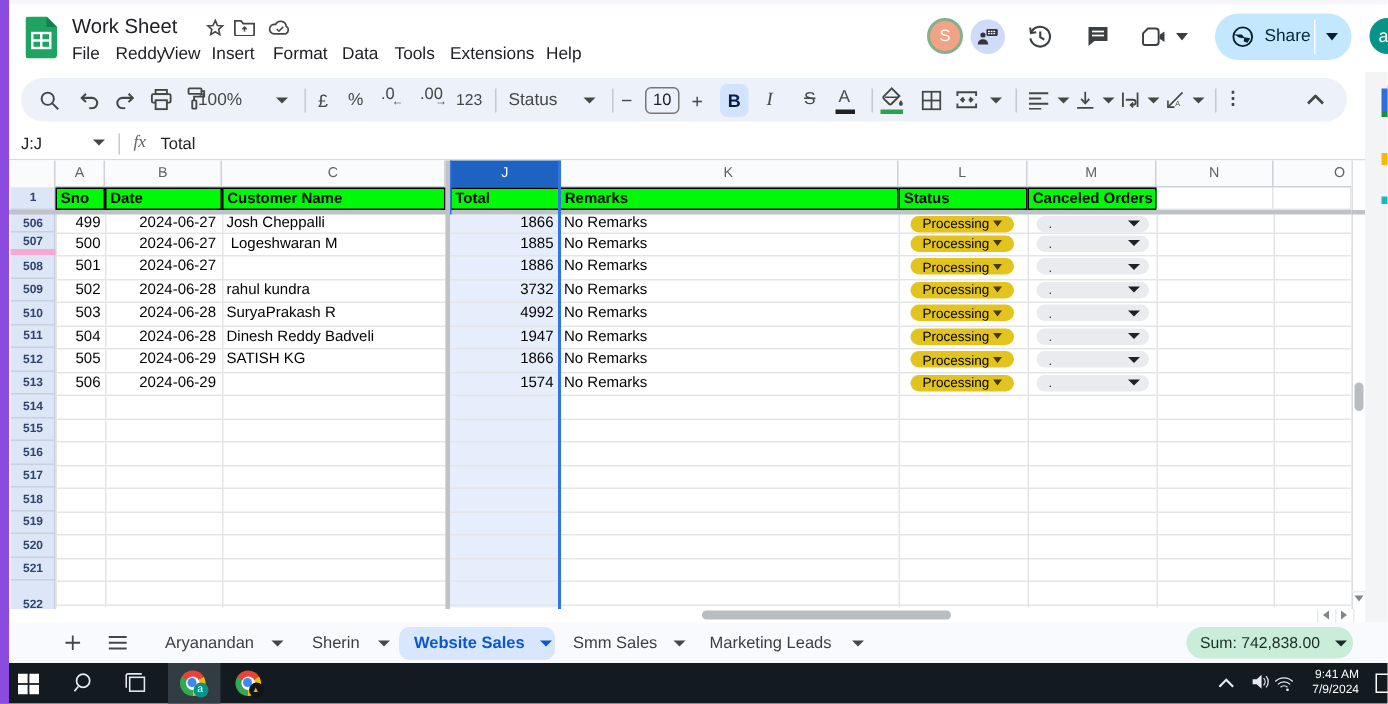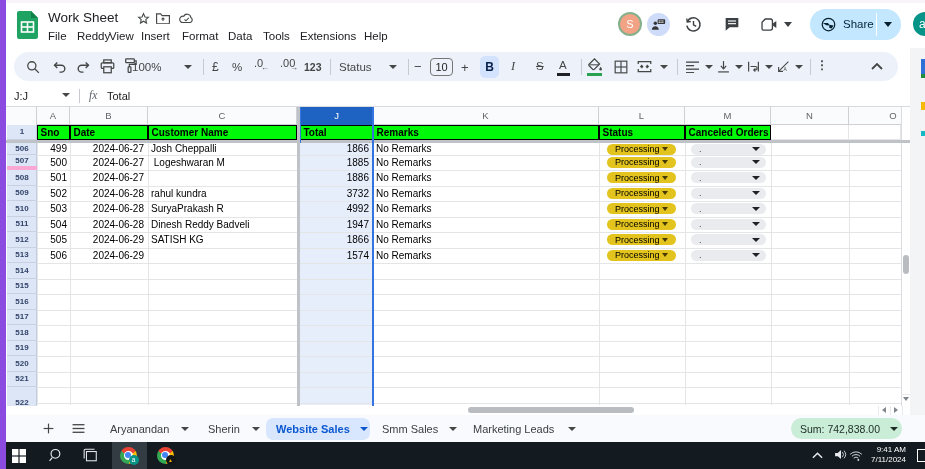--- a/index.html
+++ b/index.html
@@ -133,21 +133,21 @@
     </div>
 <div class="abs" style="left:132px;top:60.5px;font-size:11.5px;color:#444746">100%</div>
 <div class="abs" style="left:184px;top:65px;width:0;height:0;border-left:4px solid transparent;border-right:4px solid transparent;border-top:4.5px solid #444746"></div>
 <div class="abs" style="left:203px;top:59px;width:1px;height:16px;background:#c6cacf"></div>
 <div class="abs" style="left:212px;top:60px;font-size:12px;color:#444746">£</div>
 <div class="abs" style="left:232px;top:60.5px;font-size:11.5px;color:#444746">%</div>
 <div class="abs" style="left:254px;top:56.5px;font-size:11px;font-weight:500;color:#444746">.0</div>
 <div class="abs" style="left:261px;top:63px;font-size:8px;color:#444746">←</div>
 <div class="abs" style="left:280px;top:56.5px;font-size:11px;font-weight:500;color:#444746">.00</div>
 <div class="abs" style="left:290px;top:63px;font-size:8px;color:#444746">→</div>
-<div class="abs" style="left:304px;top:61px;font-size:10.5px;font-weight:700;color:#444746">123</div>
+<div class="abs" style="left:304px;top:61px;font-size:10.5px;font-weight:400;color:#444746">123</div>
 <div class="abs" style="left:330px;top:59px;width:1px;height:16px;background:#c6cacf"></div>
 <div class="abs" style="left:339px;top:60.5px;font-size:11.5px;color:#444746">Status</div>
 <div class="abs" style="left:389px;top:65px;width:0;height:0;border-left:4px solid transparent;border-right:4px solid transparent;border-top:4.5px solid #444746"></div>
 <div class="abs" style="left:408px;top:59px;width:1px;height:16px;background:#c6cacf"></div>
 <div class="abs" style="left:414px;top:59px;font-size:13px;color:#444746">−</div>
 <div class="abs" style="left:430px;top:58px;width:23px;height:18px;border:1px solid #747775;border-radius:4px;font-size:11px;color:#202124;display:flex;align-items:center;justify-content:center">10</div>
 <div class="abs" style="left:461px;top:59.5px;font-size:13px;color:#444746">+</div>
 <div class="abs" style="left:480px;top:56px;width:19px;height:22px;border-radius:5px;background:#d3e3fd;color:#041e49;font-size:12px;font-weight:700;display:flex;align-items:center;justify-content:center">B</div>
 <div class="abs" style="left:511px;top:59px;font-size:12.5px;font-style:italic;font-family:'Liberation Serif',serif;color:#444746">I</div>
 <div class="abs" style="left:536px;top:59.5px;font-size:11.5px;color:#444746;text-decoration:line-through">S</div>
@@ -441,14 +441,14 @@
         <path d="M15.5 5.5 a6.5 6.5 0 0 1 0 9 M18.5 3 a10.5 10.5 0 0 1 0 14" stroke="#e8eaed" stroke-width="1.6" fill="none"></path>
       </svg>
     </div>
 <div class="abs" style="left:849px;top:450px">
       <svg width="14" height="11" viewBox="0 0 24 18" fill="none" stroke="#e8eaed" stroke-width="1.5">
         <path d="M2 7 a14 14 0 0 1 20 0 M5 10.3 a10 10 0 0 1 14 0 M8 13.5 a6 6 0 0 1 8 0"></path>
         <circle cx="16" cy="16.5" r="1.6" fill="#e8eaed" stroke="none"></circle>
       </svg>
     </div>
 <div class="abs" style="left:866px;top:444.5px;width:40px;height:10px;font-size:8px;color:#fff;text-align:right">9:41 AM</div>
-<div class="abs" style="left:864px;top:454.5px;width:42px;height:10px;font-size:8px;color:#fff;text-align:right">7/11/2024</div>
+<div class="abs" style="left:864px;top:454.5px;width:42px;height:10px;font-size:8px;color:#fff;text-align:right">7/9/2024</div>
 <div class="abs" style="left:917px;top:449px;width:10px;height:13px;border:1.3px solid #fff"></div>
 </div>
 </body></html>

